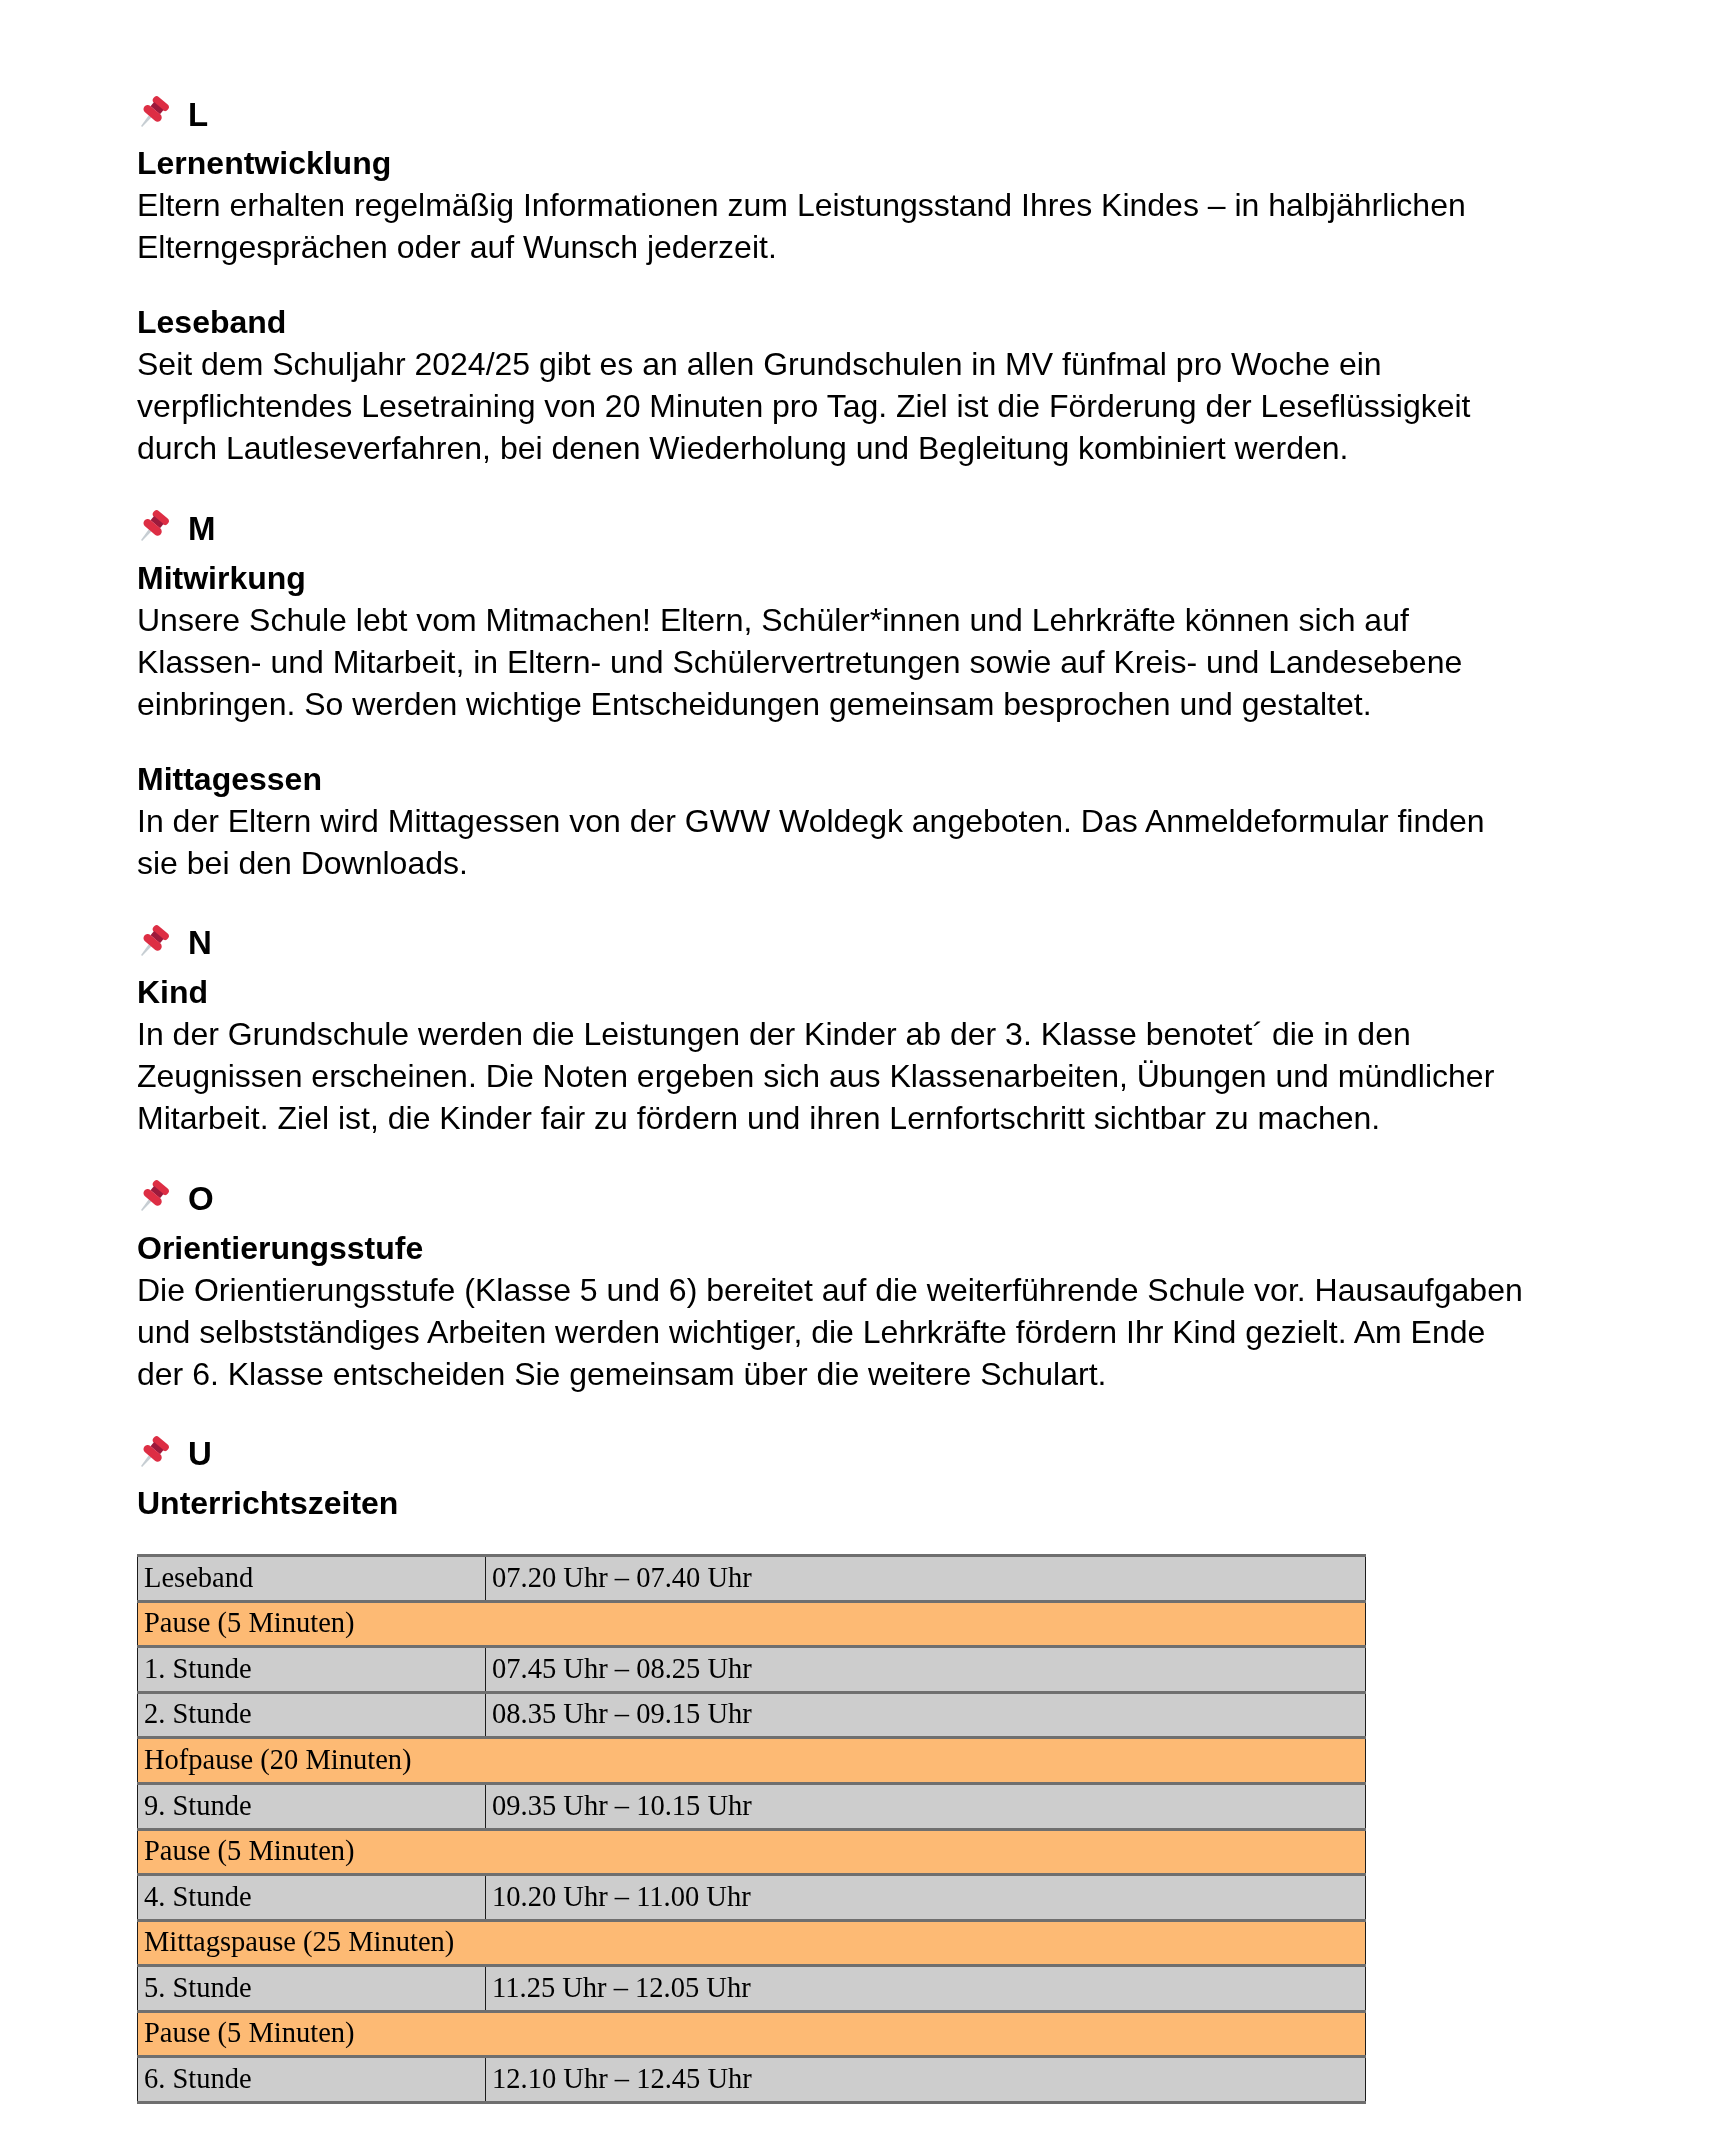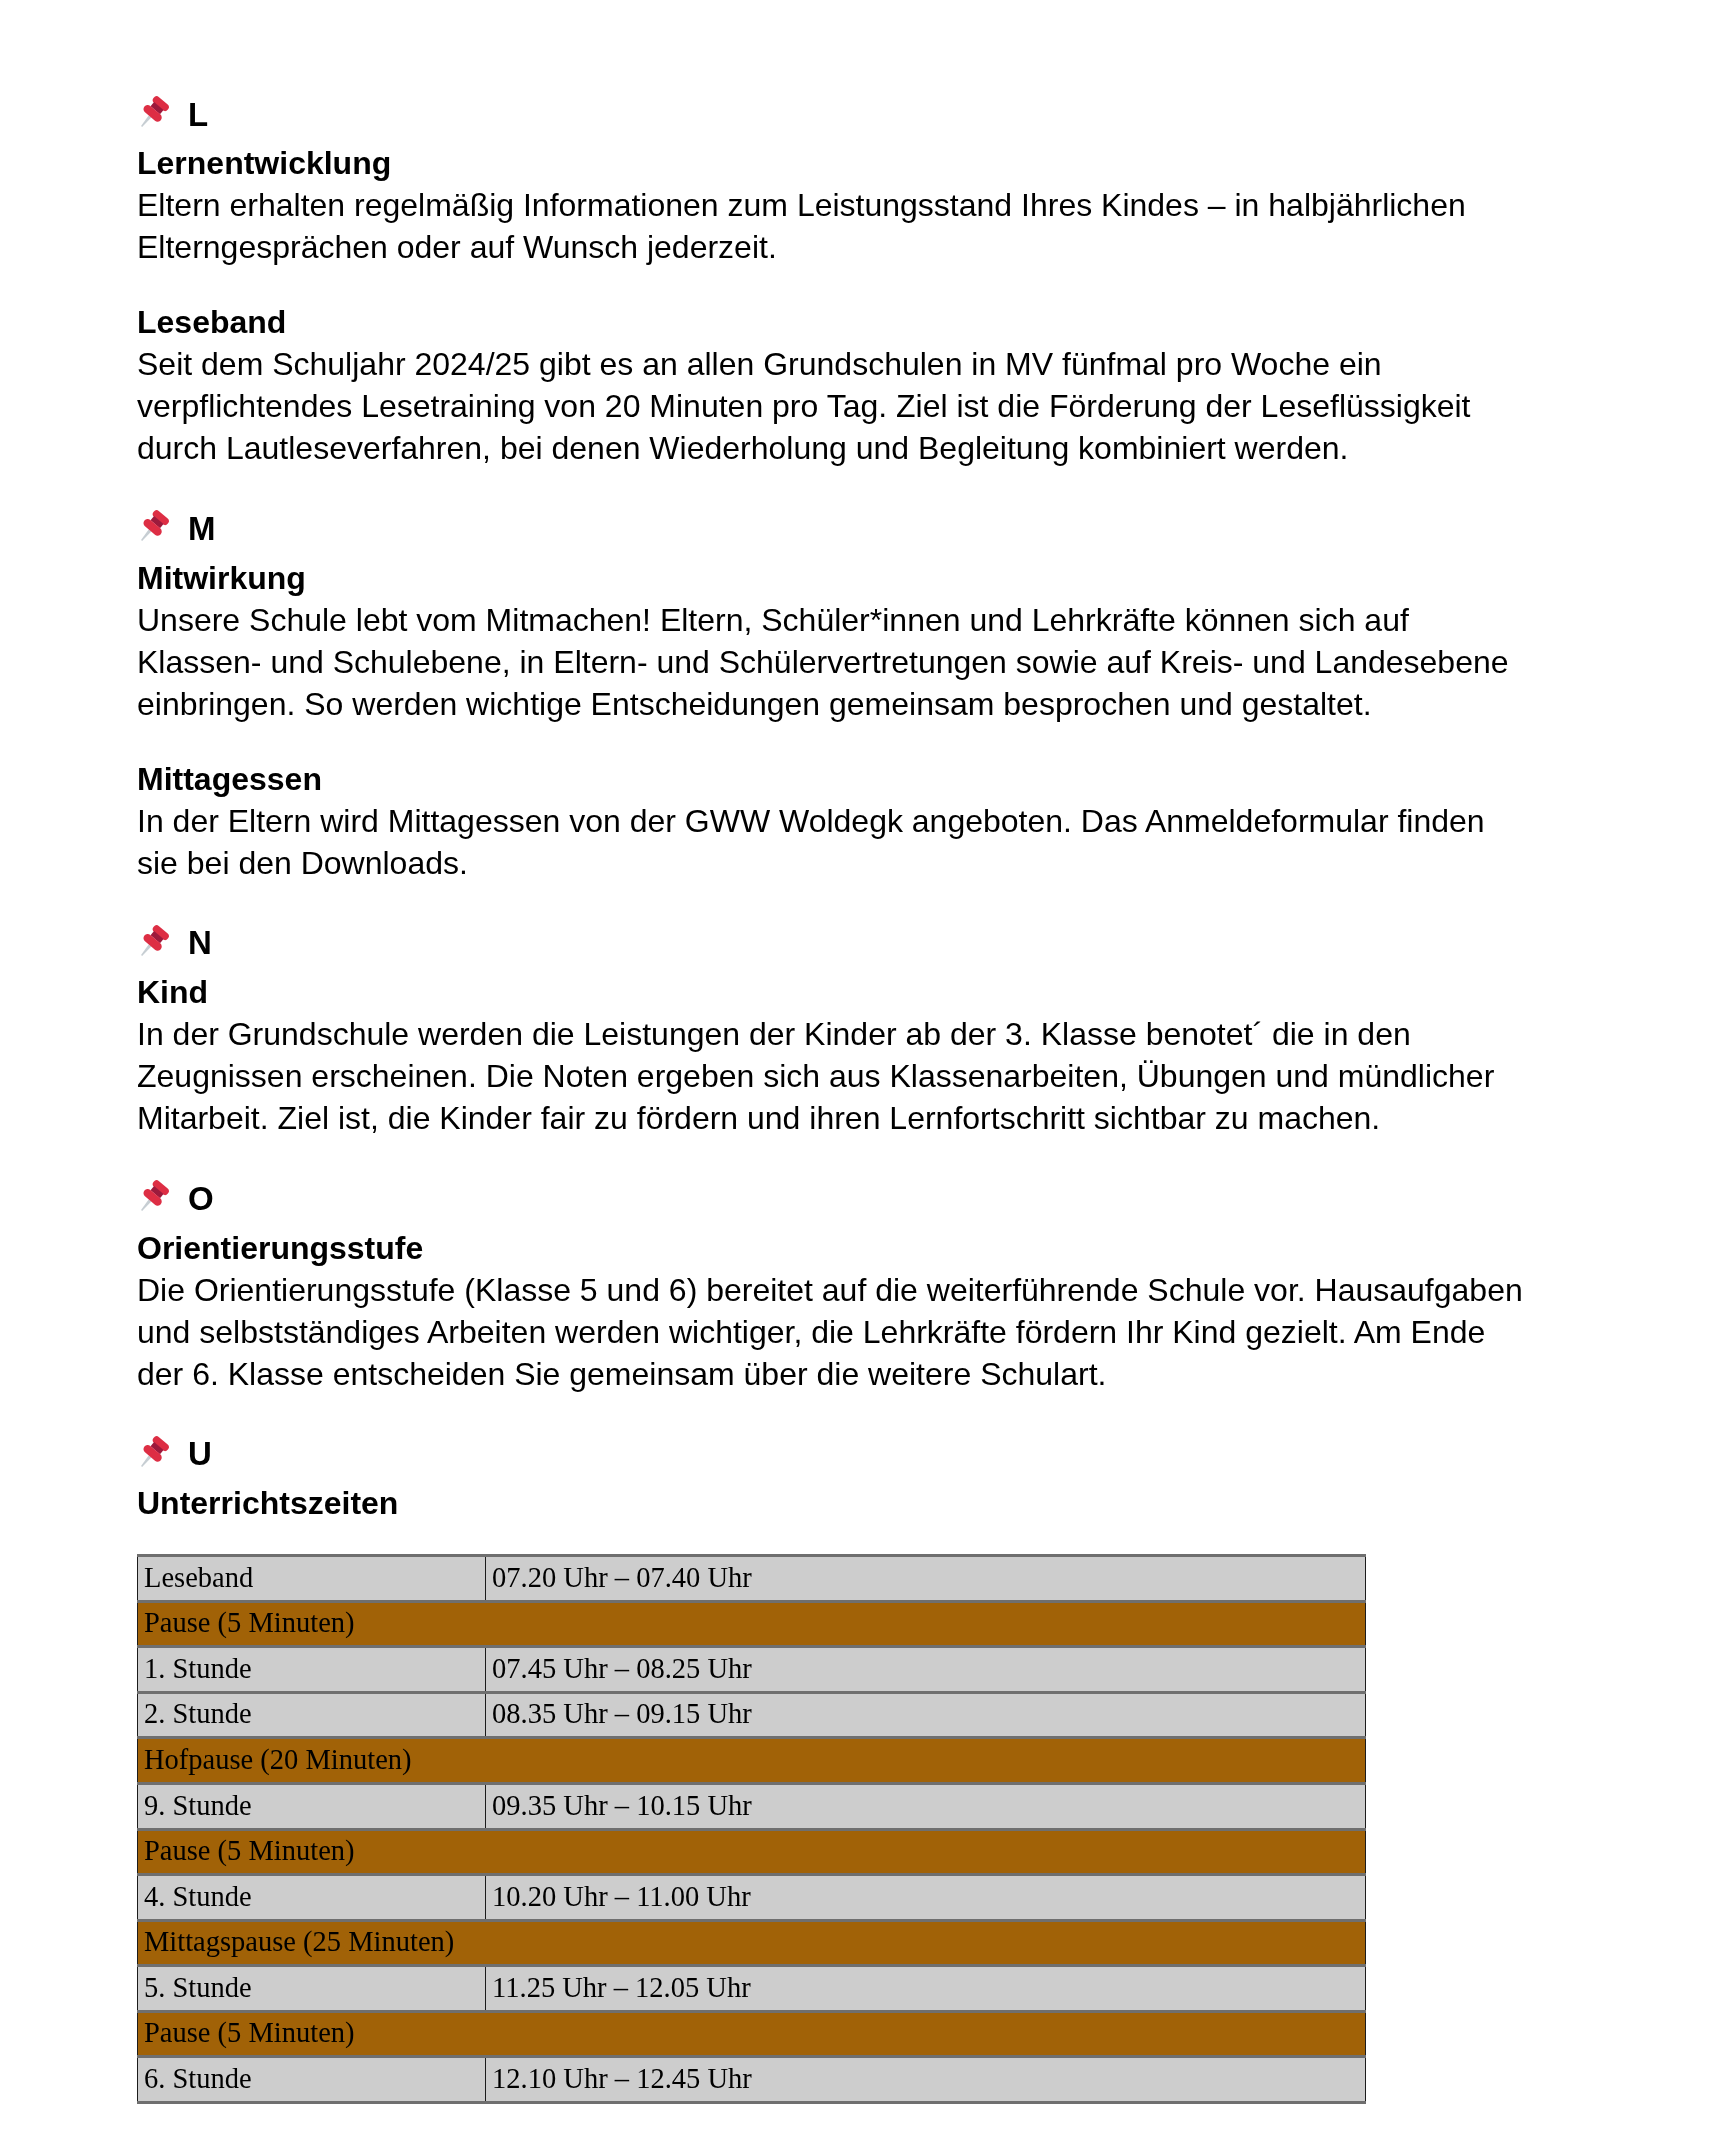--- a/index.html
+++ b/index.html
@@ -47,21 +47,21 @@
     padding: 3.6px 7.1px 6px 6px;
     border-top: 3px solid #6f6f6f;
     border-bottom: 3px solid #6f6f6f;
     border-left: 1.8px solid #1c1c1c;
     border-right: 1.8px solid #1c1c1c;
     overflow: hidden;
     vertical-align: middle;
   }
   td.cell-label { width: 334px; }
   tr.row-lesson td { background: #cdcdcd; }
-  tr.row-pause  td { background: #a16207; }
+  tr.row-pause  td { background: #fdba74; }
 </style>
 </head>
 <body>
 
 <div class="page" id="doc-root">
   <div class="marker">
     <span class="pin">
       <svg viewBox="0 0 96 110" width="33" height="52" aria-hidden="true">
         <g transform="rotate(40 48 50)">
           <polygon points="43,66 53,66 50,104 46,104" fill="#c7ced3"></polygon>
@@ -95,21 +95,21 @@
           <rect x="17" y="42" width="62" height="24" rx="12" fill="#dd2e44"></rect>
         </g>
       </svg>
     </span>
     <span class="letter">M</span>
   </div>
 
   <h3 class="block-heading">Mitwirkung</h3>
 
   <p class="body">Unsere Schule lebt vom Mitmachen! Eltern, Schüler*innen und Lehrkräfte können sich auf
-Klassen- und Schulebene, in Eltern- und Schülervertretungen sowie auf Kreis- und Landesebene
+Klassen- und Mitarbeit, in Eltern- und Schülervertretungen sowie auf Kreis- und Landesebene
 einbringen. So werden wichtige Entscheidungen gemeinsam besprochen und gestaltet.</p>
 
   <h3 class="block-heading">Mittagessen</h3>
 
   <p class="body">In der Eltern wird Mittagessen von der GWW Woldegk angeboten. Das Anmeldeformular finden
 sie bei den Downloads.</p>
 
   <div class="marker">
     <span class="pin">
       <svg viewBox="0 0 96 110" width="33" height="52" aria-hidden="true">

